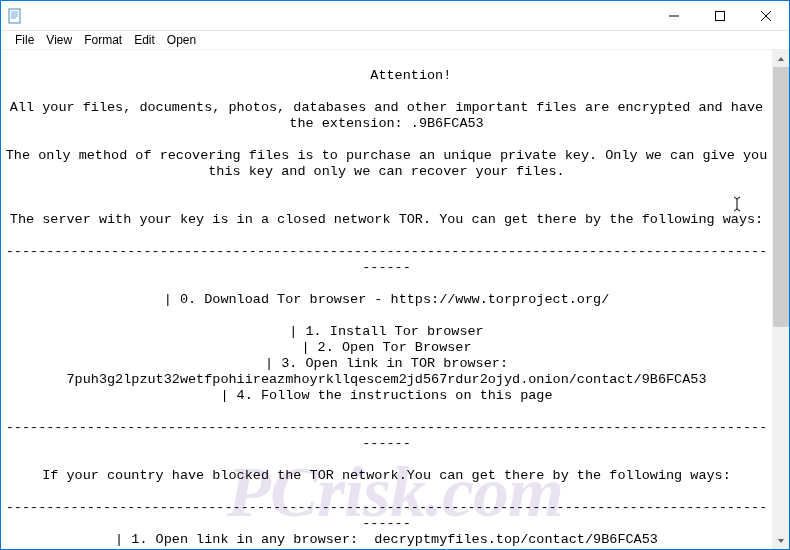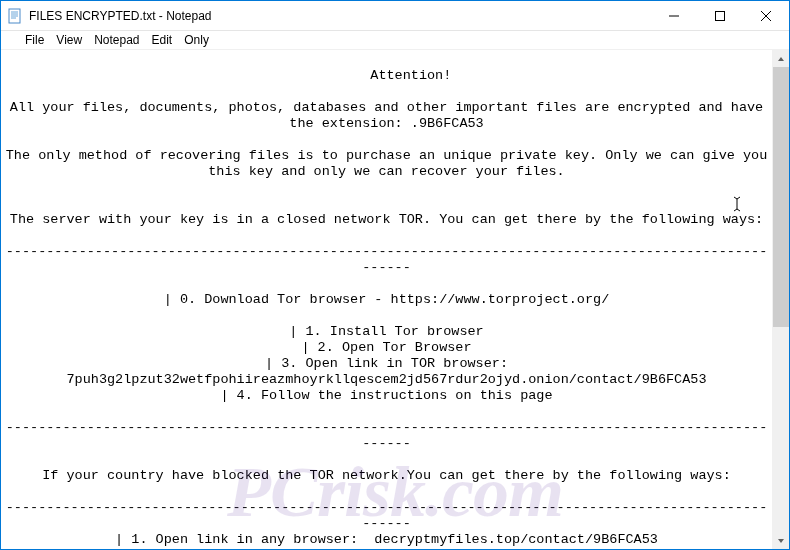--- a/index.html
+++ b/index.html
@@ -24,21 +24,21 @@
   .win-btn {
     width: 46px; height: 100%;
     display: flex; align-items: center; justify-content: center;
     font-size: 10px; color: #000;
     font-family: "Segoe UI", Arial, sans-serif;
   }
   .win-btn svg { width:10px; height:10px; }
   .menubar {
     height: 19px; background: #fff;
     display: flex; align-items: center;
-    padding-left: 18px;
+    padding-left: 8px;
     border-bottom: 1px solid #f0f0f0;
     flex-shrink: 0;
   }
   .menu-item {
     font-size: 12px; padding: 1px 6px; cursor: default;
   }
   .content-wrap { flex: 1; display: flex; min-height: 0; }
   .textarea {
     flex: 1;
     padding: 2px 4px;
@@ -96,21 +96,20 @@
     <div class="title-left">
       <span class="app-icon">
         <svg viewBox="0 0 16 16">
           <rect x="2" y="1" width="11" height="14" fill="#fff" stroke="#4a8ac9" stroke-width="1"></rect>
           <line x1="4" y1="4" x2="11" y2="4" stroke="#6aa6d8" stroke-width="1"></line>
           <line x1="4" y1="6" x2="11" y2="6" stroke="#6aa6d8" stroke-width="1"></line>
           <line x1="4" y1="8" x2="11" y2="8" stroke="#6aa6d8" stroke-width="1"></line>
           <line x1="4" y1="10" x2="9" y2="10" stroke="#6aa6d8" stroke-width="1"></line>
         </svg>
       </span>
-      <span class="title-text">FILES ENCRYPTED.txt - Notepad</span>
     </div>
     <div class="win-controls">
       <div class="win-btn">
         <svg viewBox="0 0 10 10">
             <line x1="0" y1="5" x2="10" y2="5" stroke="#000" stroke-width="1"></line>
           </svg>
       </div>
       <div class="win-btn">
         <svg viewBox="0 0 10 10">
             <rect x="0.5" y="0.5" width="9" height="9" fill="none" stroke="#000" stroke-width="1"></rect>
@@ -121,23 +120,23 @@
             <line x1="0" y1="0" x2="10" y2="10" stroke="#000" stroke-width="1"></line>
             <line x1="10" y1="0" x2="0" y2="10" stroke="#000" stroke-width="1"></line>
           </svg>
       </div>
     </div>
   </div>
 
   <div class="menubar">
     <span class="menu-item">File</span>
     <span class="menu-item">View</span>
-    <span class="menu-item">Notepad</span>
+    <span class="menu-item">Format</span>
     <span class="menu-item">Edit</span>
-    <span class="menu-item">Only</span>
+    <span class="menu-item">Open</span>
   </div>
 
   <div class="content-wrap">
     <div class="textarea" id="textarea">
       <span>Attention!
 
 All your files, documents, photos, databases and other important files are encrypted and have the extension: .9B6FCA53
 
 The only method of recovering files is to purchase an unique private key. Only we can give you this key and only we can recover your files.
 

